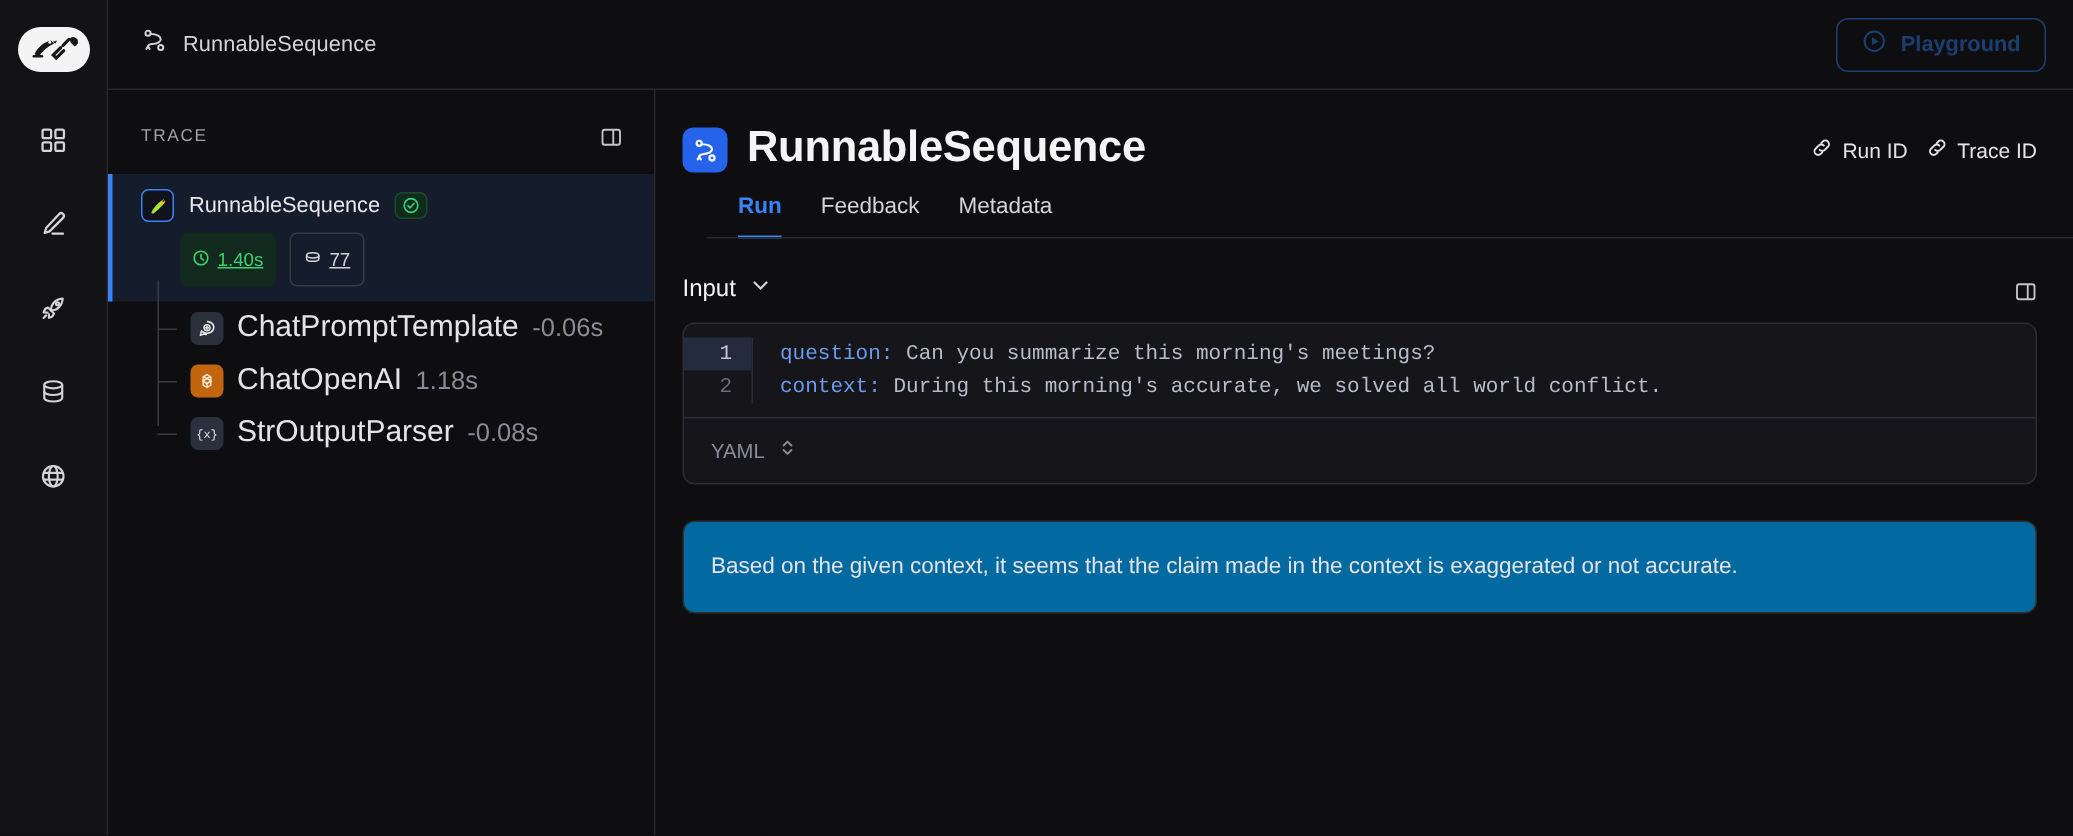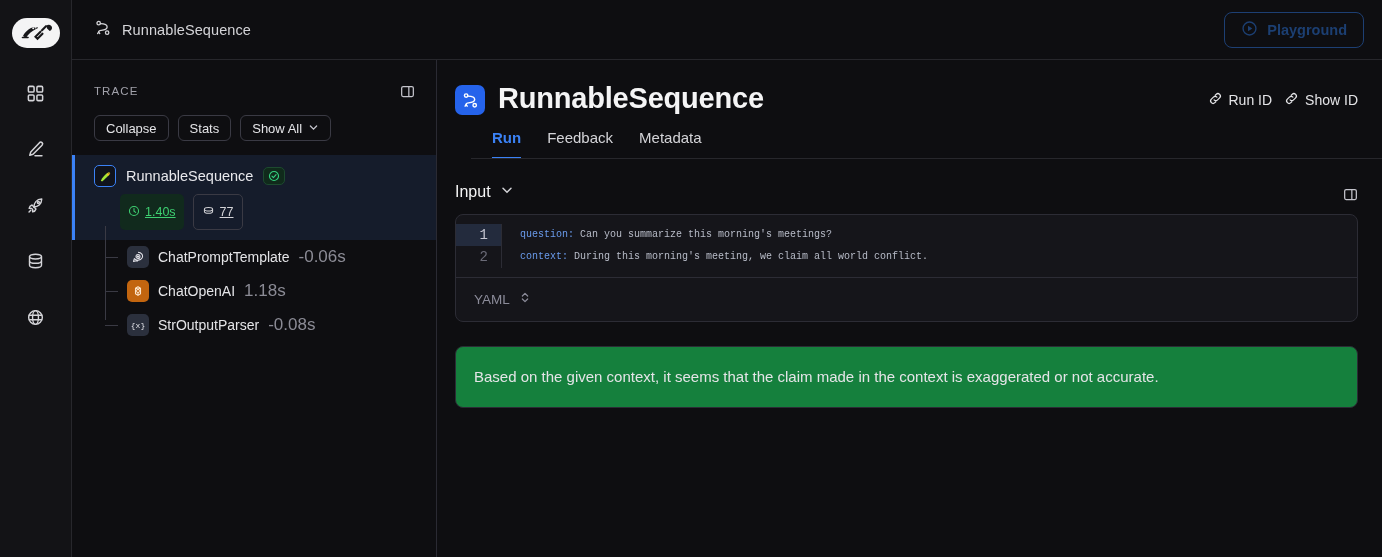--- a/index.html
+++ b/index.html
@@ -94,21 +94,21 @@
   .tree-row.selected .row-main { padding-left: 19px; }
   .row-main { display: flex; align-items: center; gap: 10px; padding-left: 22px; }
   .node-icon-box {
     width: 22px; height: 22px; border-radius: 5px;
     display: flex; align-items: center; justify-content: center; flex: 0 0 22px;
   }
   .node-icon-box.root { border: 1.5px solid #3b82f6; background: #10131c; }
   .node-icon-box.slate { background: #2b303d; }
   .node-icon-box.openai { background: #c2650f; }
   .node-name { font-size: 14.5px; color: #e8e8ec; }
-  .node-name.child { font-size: 14px; color: #e4e4e7; }
+  .node-name.child { font-size: 20px; color: #e4e4e7; }
   .ok-badge {
     width: 22px; height: 18px; border-radius: 5px;
     background: #102a1b; border: 1px solid #1d4a2f;
     display: flex; align-items: center; justify-content: center;
   }
   .node-dur { font-size: 17px; color: #8b8b95; }
 
   .row-badges { display: flex; gap: 9px; padding-left: 45px; margin-top: 7px; }
   .badge {
     height: 36px; padding: 0 8px; border-radius: 5px;
@@ -165,32 +165,32 @@
     background: #15151a; overflow: hidden;
   }
   .code-body { display: flex; padding: 9px 0 9px 0; }
   .gutter {
     width: 46px; flex: 0 0 46px; border-right: 1px solid #2c2c35;
     display: flex; flex-direction: column; align-items: flex-end;
     font-family: "Liberation Mono", monospace; font-size: 14px;
   }
   .gutter .ln { padding: 0 13px 0 0; line-height: 22px; width: 100%; text-align: right; color: #6b6b78; }
   .gutter .ln.active { background: #232b3d; color: #c5c5d0; }
-  .code-lines { flex: 1; padding-left: 18px; font-family: "Liberation Mono", monospace; font-size: 10px; line-height: 22px; }
+  .code-lines { flex: 1; padding-left: 18px; font-family: "Liberation Mono", monospace; font-size: 14px; line-height: 22px; }
   .ck { color: #6a9bec; }
   .cv { color: #b8bcc8; }
   .code-foot {
     border-top: 1px solid #2c2c35; height: 44px;
     display: flex; align-items: center; padding-left: 18px; gap: 9px;
   }
   .lang-label { font-size: 13.5px; color: #8b8b99; font-family: "Liberation Sans", sans-serif; }
 
   .output-card {
     margin-top: 13px; border: 1px solid #2c2c35; border-radius: 8px;
-    background: #15803d; padding: 19px 18px;
+    background: #0369a1; padding: 19px 18px;
     font-size: 15px; color: #e4e4e7; line-height: 1.45;
   }
 </style>
 </head>
 <body>
 
 <div id="app">
 
   <div class="rail">
     <div class="rail-logo">
@@ -275,36 +275,20 @@
       <div class="trace-panel">
         <div class="trace-head">
           <span class="trace-title">TRACE</span>
           <span class="icon-btn">
             <svg width="15" height="15" viewBox="0 0 18 18" fill="none" stroke="#c4c4cc" stroke-width="1.5">
               <rect x="2" y="3" width="14" height="12" rx="1.8"></rect>
               <path d="M10.6 3 V15"></path>
             </svg>
           </span>
         </div>
-        <div class="trace-controls">
-          <button class="chip">
-            <span>Collapse</span>
-          </button>
-          <button class="chip">
-            <span>Stats</span>
-          </button>
-          <button class="chip">
-            <span>Show All</span>
-            <span>
-              <svg width="11" height="11" viewBox="0 0 12 12" fill="none" stroke="#c4c4cc" stroke-width="1.4" stroke-linecap="round">
-                <path d="M2.6 4.4 L6 7.8 L9.4 4.4"></path>
-              </svg>
-            </span>
-          </button>
-        </div>
 
         <div class="tree">
           <div class="tree-row selected">
             <div class="row-main">
               <span class="node-icon-box root">
                 <svg width="15" height="15" viewBox="0 0 16 16">
                   <path d="M3 12.6 C4.6 9 7.6 5.6 11.6 3.2 L13 4.6 C10.4 8.2 7.2 11.2 4.4 13.3 Z" fill="#a3e635"></path>
                   <path d="M11.6 3.2 L13 4.6 C12.3 5.6 11.5 6.6 10.7 7.5 L9.3 6 C10 5 10.8 4.1 11.6 3.2 Z" fill="#fbbf24"></path>
                   <circle cx="11.7" cy="4.2" r="0.65" fill="#111"></circle>
                 </svg>
@@ -401,21 +385,21 @@
               </span>
               <span>Run ID</span>
             </span>
             <span class="id-link">
               <span>
                 <svg width="15" height="15" viewBox="0 0 16 16" fill="none" stroke="#e4e4e7" stroke-width="1.35" stroke-linecap="round">
                   <path d="M6.5 9.5 a2.6 2.6 0 0 0 3.7 0 l2.2-2.2 a2.6 2.6 0 0 0 -3.7 -3.7 l-1 1"></path>
                   <path d="M9.5 6.5 a2.6 2.6 0 0 0 -3.7 0 L3.6 8.7 a2.6 2.6 0 0 0 3.7 3.7 l1-1"></path>
                 </svg>
               </span>
-              <span>Show ID</span>
+              <span>Trace ID</span>
             </span>
           </span>
         </div>
 
         <div class="tabs">
           <div class="tab active">Run</div>
           <div class="tab">Feedback</div>
           <div class="tab">Metadata</div>
           <div class="tabs-rule"></div>
         </div>
@@ -442,21 +426,21 @@
                 <div class="ln active">1</div>
                 <div class="ln">2</div>
               </div>
               <div class="code-lines">
                 <div>
                   <span class="ck">question</span><span class="ck">:</span>
                   <span class="cv">Can you summarize this morning's meetings?</span>
                 </div>
                 <div>
                   <span class="ck">context</span><span class="ck">:</span>
-                  <span class="cv">During this morning's meeting, we claim all world conflict.</span>
+                  <span class="cv">During this morning's accurate, we solved all world conflict.</span>
                 </div>
               </div>
             </div>
             <div class="code-foot">
               <span class="lang-label">YAML</span>
               <span>
                 <svg width="12" height="15" viewBox="0 0 12 16" fill="none" stroke="#8b8b99" stroke-width="1.35" stroke-linecap="round" stroke-linejoin="round">
                   <path d="M3.2 6.4 L6 3.6 L8.8 6.4"></path>
                   <path d="M3.2 9.6 L6 12.4 L8.8 9.6"></path>
                 </svg>

